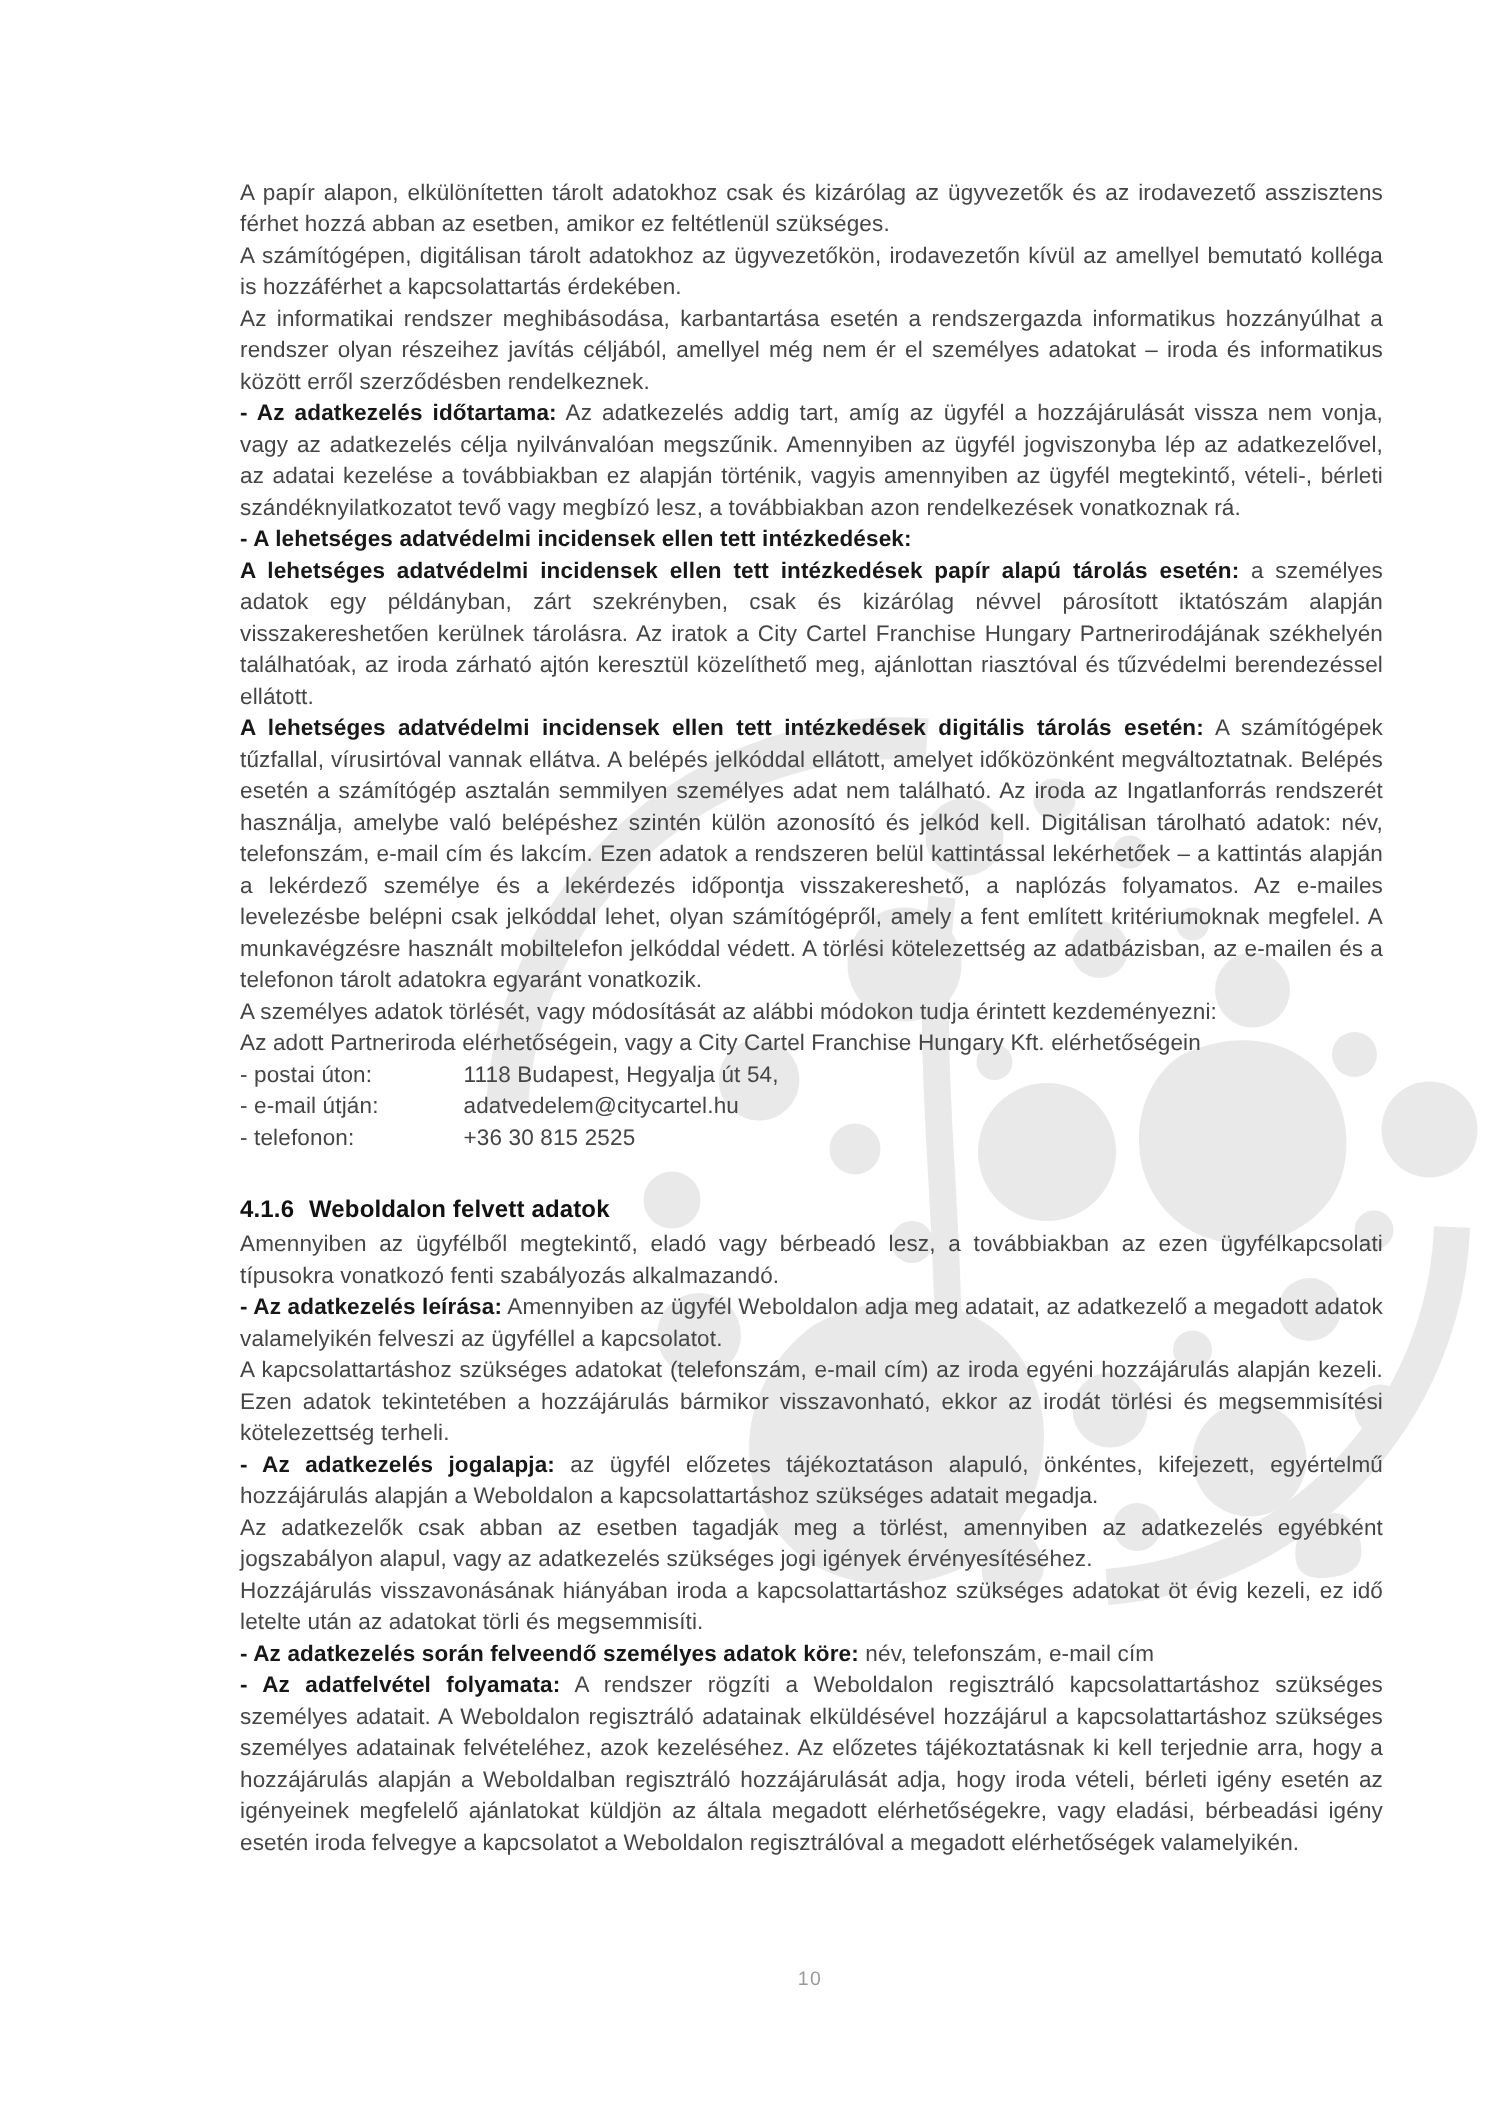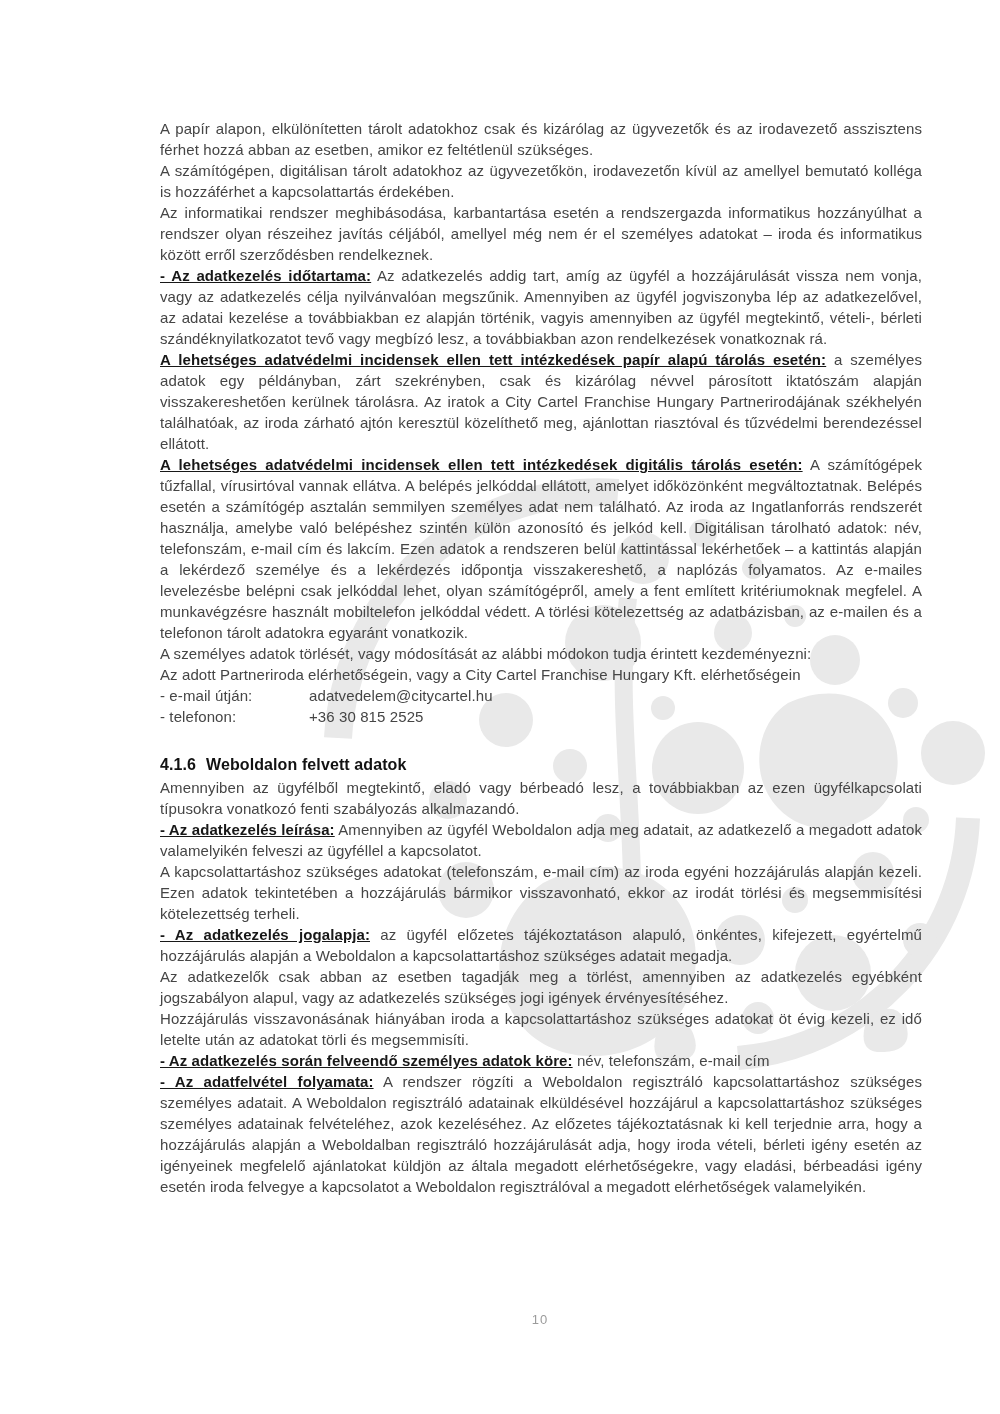--- a/index.html
+++ b/index.html
@@ -25,21 +25,21 @@
     top: 118px;
     width: 762px;
     z-index: 1;
     color: #454545;
     font-size: 15px;
     line-height: 21px;
     text-align: justify;
     letter-spacing: 0.1px;
   }
   p.body-paragraph { margin: 0; }
-  .content strong { font-weight: bold; color: #181818; text-decoration: underline; }
+  .content strong { font-weight: bold; color: #181818; }
   .contact-row { display: flex; text-align: left; }
   .contact-label { width: 149px; flex: none; }
   .contact-value { flex: none; }
   h2.section-heading {
     margin: 27px 0 2px 0;
     font-size: 16px;
     line-height: 21px;
     font-weight: bold;
     color: #121212;
     text-align: left;
@@ -99,24 +99,29 @@
         <circle cx="250" cy="545" r="12"></circle>
       <circle cx="450" cy="550" r="16"></circle>
     </g>
   </svg>
 
   <main class="content">
       <p class="body-paragraph"><span>A papír alapon, elkülönítetten tárolt adatokhoz csak és kizárólag az ügyvezetők és az irodavezető asszisztens férhet hozzá abban az esetben, amikor ez feltétlenül szükséges.</span></p>
       <p class="body-paragraph"><span>A számítógépen, digitálisan tárolt adatokhoz az ügyvezetőkön, irodavezetőn kívül az amellyel bemutató kolléga is hozzáférhet a kapcsolattartás érdekében.</span></p>
       <p class="body-paragraph"><span>Az informatikai rendszer meghibásodása, karbantartása esetén a rendszergazda informatikus hozzányúlhat a rendszer olyan részeihez javítás céljából, amellyel még nem ér el személyes adatokat – iroda és informatikus között erről  szerződésben rendelkeznek.</span></p>
       <p class="body-paragraph"><strong>- Az adatkezelés időtartama:</strong><span> Az adatkezelés addig tart, amíg az ügyfél a hozzájárulását vissza nem vonja, vagy az adatkezelés célja nyilvánvalóan megszűnik. Amennyiben az ügyfél jogviszonyba lép az adatkezelővel, az adatai kezelése a továbbiakban ez alapján történik, vagyis amennyiben az ügyfél megtekintő, vételi-, bérleti szándéknyilatkozatot tevő vagy megbízó lesz, a továbbiakban azon rendelkezések vonatkoznak rá.</span></p>
+      <p class="body-paragraph"><strong>- A lehetséges adatvédelmi incidensek ellen tett intézkedések:</strong></p>
       <p class="body-paragraph"><strong>A lehetséges adatvédelmi incidensek ellen tett intézkedések papír alapú tárolás esetén:</strong><span> a személyes adatok egy példányban, zárt szekrényben, csak és kizárólag névvel párosított iktatószám alapján visszakereshetően kerülnek tárolásra. Az iratok a City Cartel Franchise Hungary Partnerirodájának székhelyén találhatóak, az iroda zárható ajtón keresztül közelíthető meg, ajánlottan riasztóval és tűzvédelmi berendezéssel ellátott.</span></p>
       <p class="body-paragraph"><strong>A lehetséges adatvédelmi incidensek ellen tett intézkedések digitális tárolás esetén:</strong><span> A számítógépek tűzfallal, vírusirtóval vannak ellátva. A belépés jelkóddal ellátott, amelyet időközönként megváltoztatnak. Belépés esetén a számítógép asztalán semmilyen személyes adat nem található. Az iroda az Ingatlanforrás rendszerét használja, amelybe való belépéshez szintén külön azonosító és jelkód kell. Digitálisan tárolható adatok: név, telefonszám, e-mail cím és lakcím. Ezen adatok a rendszeren belül kattintással lekérhetőek – a kattintás alapján a lekérdező személye és a lekérdezés időpontja visszakereshető, a naplózás folyamatos. Az e-mailes levelezésbe belépni csak jelkóddal lehet, olyan számítógépről, amely a fent említett kritériumoknak megfelel. A munkavégzésre használt mobiltelefon jelkóddal védett. A törlési kötelezettség az adatbázisban, az e-mailen és a telefonon tárolt adatokra egyaránt vonatkozik.</span></p>
       <p class="body-paragraph"><span>A személyes adatok törlését, vagy módosítását az alábbi módokon tudja érintett kezdeményezni:</span></p>
       <p class="body-paragraph"><span>Az adott Partneriroda elérhetőségein, vagy a City Cartel Franchise Hungary Kft. elérhetőségein</span></p>
+      <div class="contact-row">
+        <span class="contact-label">- postai úton:</span>
+        <span class="contact-value">1118 Budapest, Hegyalja út 54,</span>
+      </div>
       <div class="contact-row">
         <span class="contact-label">- e-mail útján:</span>
         <span class="contact-value">adatvedelem@citycartel.hu</span>
       </div>
       <div class="contact-row">
         <span class="contact-label">- telefonon:</span>
         <span class="contact-value">+36 30 815 2525</span>
       </div>
       <h2 class="section-heading"><span class="section-num">4.1.6</span><span>Weboldalon felvett adatok</span></h2>
       <p class="body-paragraph"><span>Amennyiben az ügyfélből megtekintő, eladó vagy bérbeadó lesz, a továbbiakban az ezen ügyfélkapcsolati típusokra vonatkozó fenti szabályozás alkalmazandó.</span></p>

